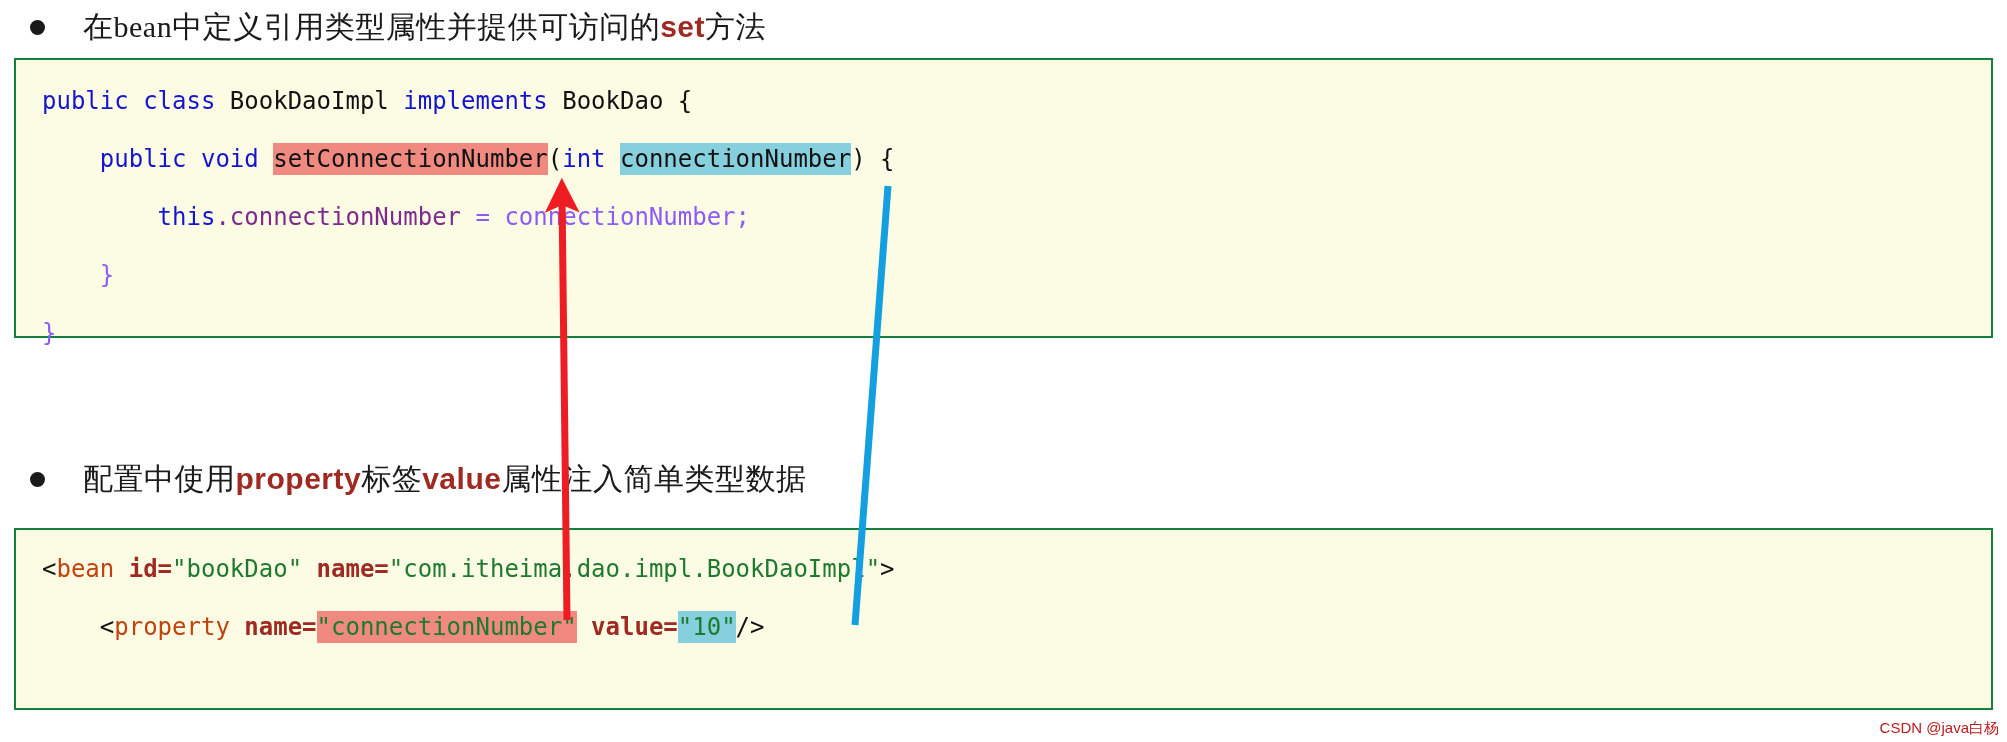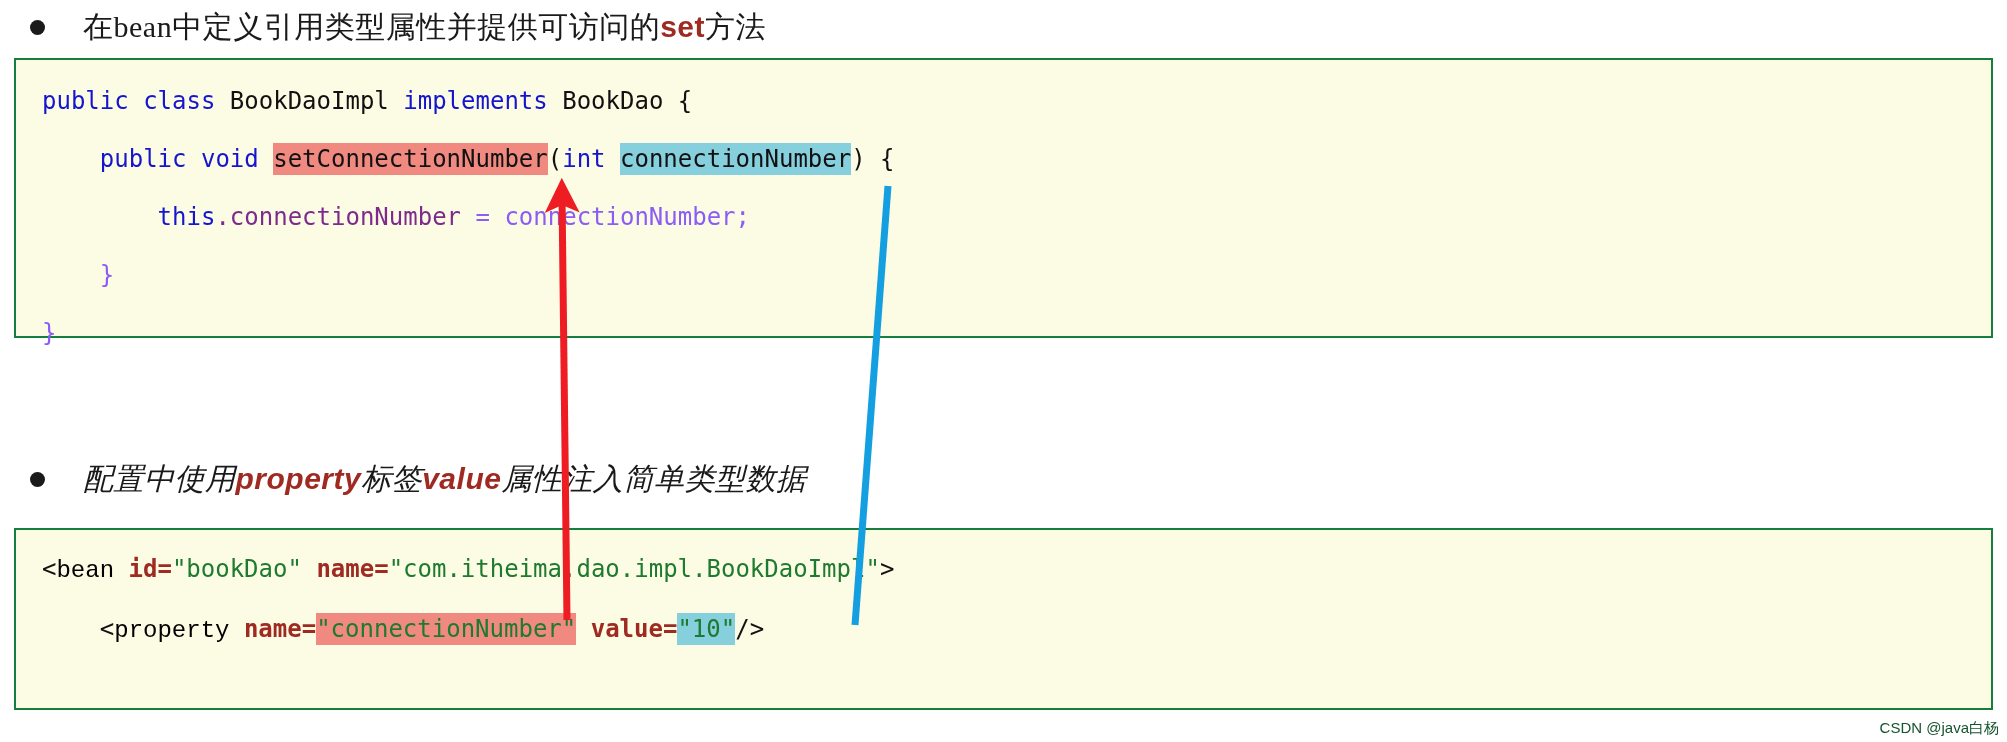--- a/index.html
+++ b/index.html
@@ -58,21 +58,21 @@
   .code-line {
     white-space: pre;
     padding-left: 26px;
     position: relative;
     z-index: 2;
   }
   .tok-kw      { color: #1515cf; }
   .tok-type    { color: #111111; }
   .tok-field   { color: #7d2a8c; }
   .tok-plain   { color: #8b5cf6; }
-  .tok-tag     { color: #000000; font-family: Liberation Mono, monospace; }
+  .tok-tag     { color: #c2410c; }
   .tok-attr    { color: #9e2a21; font-weight: bold; }
   .tok-str     { color: #1d7a2e; }
   .tok-punct   { color: #111111; }
 
   .hl-red {
     background: #f08a80;
     padding: 2px 0;
     margin-top: 8px;
   }
   .hl-cyan {
@@ -90,42 +90,42 @@
     pointer-events: none;
     z-index: 5;
   }
 
   
   .watermark {
     position: absolute;
     right: 8px;
     bottom: 4px;
     font-size: 15px;
-    color: #14532d;
+    color: #b91c1c;
     font-family: "Liberation Sans", sans-serif;
     z-index: 9;
   }
 </style>
 </head>
 <body>
 
 <div class="bullet-row" style="position:absolute; left:0; top:0; width:2007px; height:55px;">
   <span class="bullet-dot"></span>
   <span class="bullet-text" id="bullet-text-1"><span>在bean中定义引用类型属性并提供可访问的</span><span class="kw-red">set</span><span>方法</span></span>
 </div>
 
 <div class="code-block" id="java-code-block" style="position:absolute; left:14px; top:58px; width:1979px; height:280px; padding-top:12px;">
 <div class="code-line"><span class="tok-kw">public</span><span class="tok-plain"> </span><span class="tok-kw">class</span><span class="tok-type"> BookDaoImpl </span><span class="tok-kw">implements</span><span class="tok-type"> BookDao {</span></div>
     <div class="code-line"><span class="tok-plain">    </span><span class="tok-kw">public</span><span class="tok-plain"> </span><span class="tok-kw">void</span><span class="tok-plain"> </span><span class="tok-type hl-red">setConnectionNumber</span><span class="tok-punct">(</span><span class="tok-kw">int</span><span class="tok-plain"> </span><span class="tok-type hl-cyan">connectionNumber</span><span class="tok-punct">) {</span></div>
     <div class="code-line"><span class="tok-plain">        </span><span class="tok-kw">this</span><span class="tok-field">.connectionNumber</span><span class="tok-plain"> = connectionNumber;</span></div>
     <div class="code-line"><span class="tok-plain">    }</span></div>
     <div class="code-line"><span class="tok-plain">}</span></div>
   </div>
 
-<div class="bullet-row" style="position:absolute; left:0; top:452px; width:2007px; height:55px;font-style:italic;">
+<div class="bullet-row" style="position:absolute; left:0; top:452px; width:2007px; height:55px;">
   <span class="bullet-dot"></span>
   <span class="bullet-text" id="bullet-text-2"><span>配置中使用</span><span class="kw-red">property</span><span>标签</span><span class="kw-red">value</span><span>属性注入简单类型数据</span></span>
 </div>
 
 <div class="code-block" id="xml-code-block" style="position:absolute; left:14px; top:528px; width:1979px; height:182px; padding-top:10px;">
 <div class="code-line"><span class="tok-punct">&lt;</span><span class="tok-tag">bean</span><span class="tok-plain"> </span><span class="tok-attr">id=</span><span class="tok-str">"bookDao"</span><span class="tok-plain"> </span><span class="tok-attr">name=</span><span class="tok-str">"com.itheima.dao.impl.BookDaoImpl"</span><span class="tok-punct">&gt;</span></div>
     <div class="code-line"><span class="tok-plain">    </span><span class="tok-punct">&lt;</span><span class="tok-tag">property</span><span class="tok-plain"> </span><span class="tok-attr">name=</span><span class="tok-str hl-red">"connectionNumber"</span><span class="tok-plain"> </span><span class="tok-attr">value=</span><span class="tok-str hl-cyan">"10"</span><span class="tok-punct">/&gt;</span></div>
   </div>
 
 <svg id="connectors" viewBox="0 0 2007 742" xmlns="http://www.w3.org/2000/svg">

